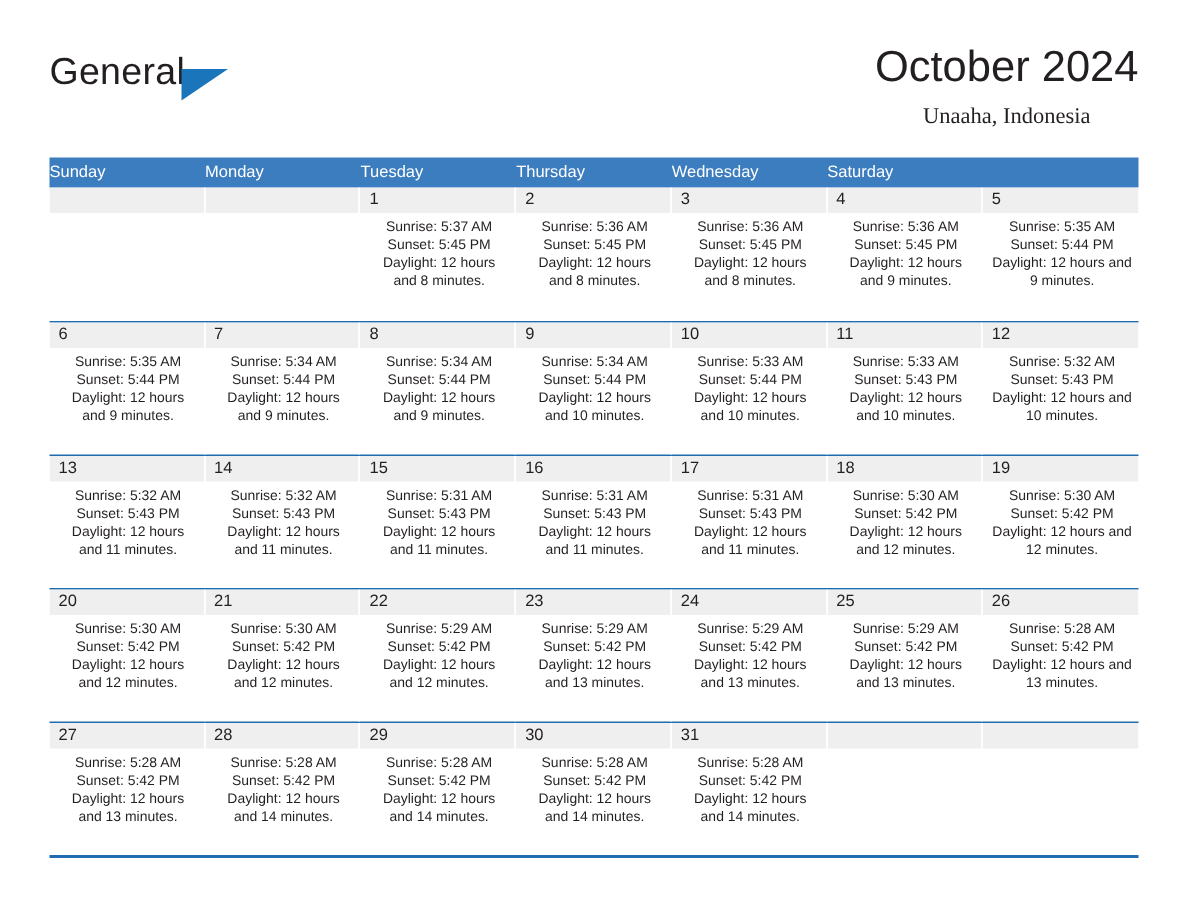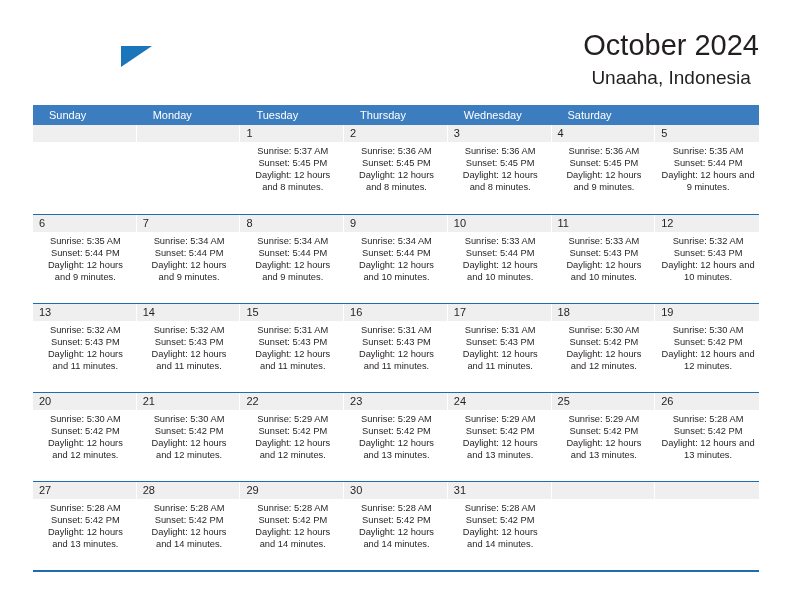--- a/index.html
+++ b/index.html
@@ -73,46 +73,47 @@
   }
   .cal-title {
     font-size: 29px;
     line-height: 34px;
     color: #231f20;
     font-weight: normal;
     margin: 0;
     white-space: nowrap;
   }
   .cal-subtitle {
-    font-size: 19px;
+    font-size: 15px;
     line-height: 20px;
     color: #231f20;
     margin: 6px 0 0 0;
     white-space: nowrap;
+    font-family: Liberation Serif, serif;
   }
 
   
   .calendar {
     position: absolute;
     left: 33px;
     top: 105px;
     width: 726px;
   }
   .weekday-row {
     display: flex;
     width: 726px;
     background: #3c7dbf;
   }
   .weekday {
     width: 103.71px;
     height: 20px;
     line-height: 20px;
     color: #ffffff;
     font-size: 11px;
-    padding-left: 16px;
+    padding-left: 0;
     box-sizing: border-box;
     white-space: nowrap;
     overflow: hidden;
   }
   .week-row {
     display: flex;
     width: 726px;
     height: 89px;
     border-top: 1.5px solid #1f6cb0;
     box-sizing: border-box;
@@ -163,20 +164,21 @@
     background: #1f6cb0;
   }
 </style>
 </head>
 <body>
 
 <div class="page">
 
   <div class="masthead">
     <div class="logo">
+      <span class="logo-general">General</span>
       <span class="logo-flag"></span>
       <span class="logo-blue">Blue</span>
     </div>
 
     <div class="title-block">
       <h1 class="cal-title">October 2024</h1>
       <p class="cal-subtitle">Unaaha, Indonesia</p>
     </div>
   </div>
 

